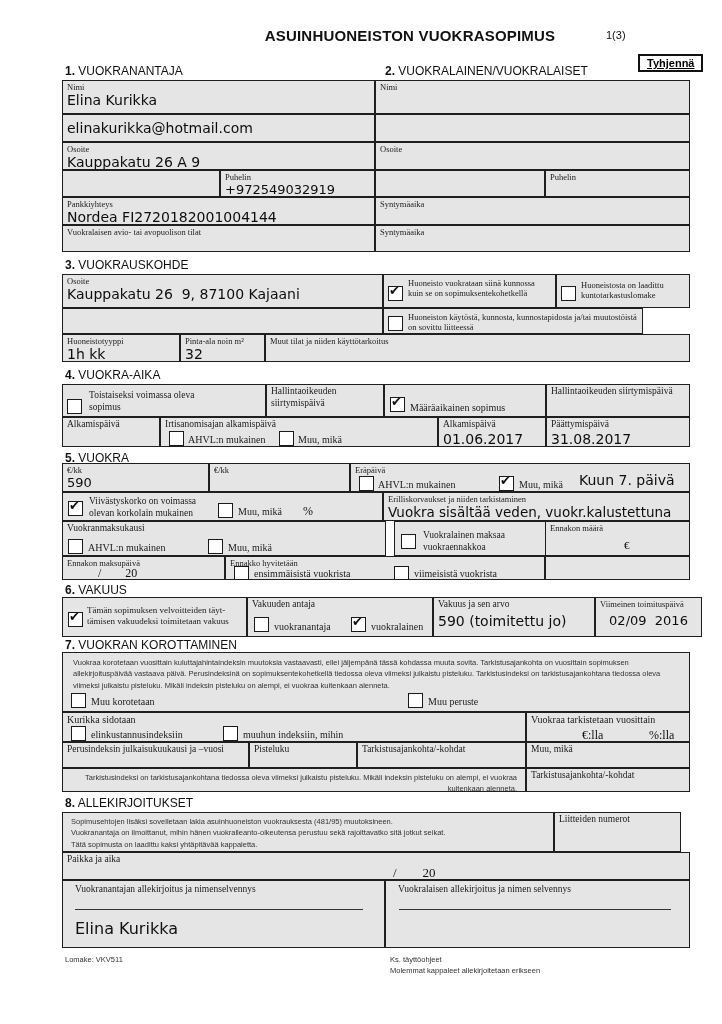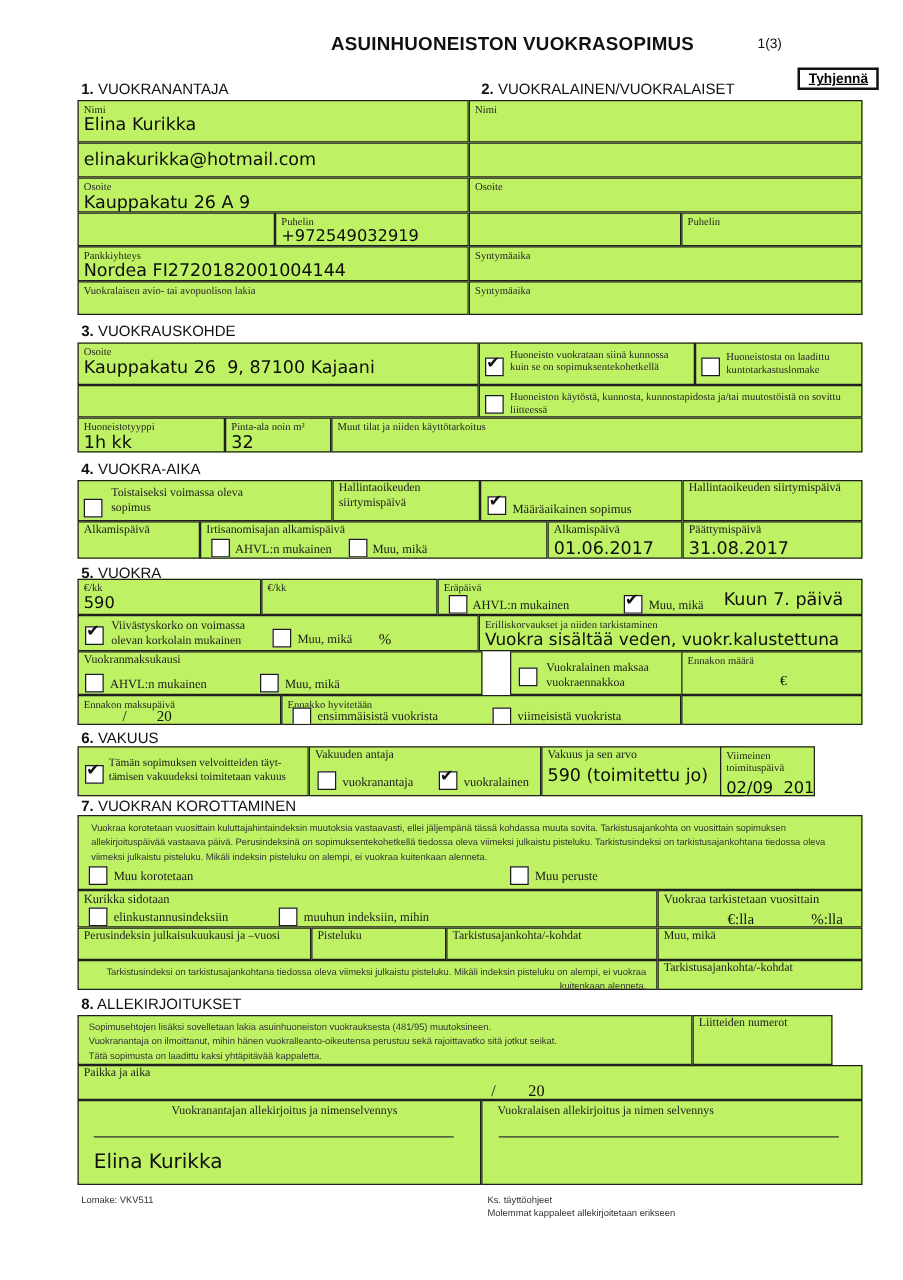--- a/index.html
+++ b/index.html
@@ -1,19 +1,19 @@
 <!DOCTYPE html>
 <html><head>
 <meta charset="utf-8">
 <style>
   html,body{margin:0;padding:0;background:#fff;}
   #page{position:relative;width:722px;height:1024px;background:#fff;color:#111;
         font-family:"Liberation Sans",sans-serif;overflow:hidden;}
   .abs{position:absolute;box-sizing:border-box;}
-  .cell{position:absolute;box-sizing:border-box;border:1px solid #1f1f1f;background:#bef264;
+  .cell{position:absolute;box-sizing:border-box;border:1px solid #1f1f1f;background:#e5e5e5;
         padding:1px 4px;overflow:hidden;}
   .lbl{font:8.5px "Liberation Serif",serif;color:#222;line-height:1.2;}
   .slbl{font:9.5px "Liberation Serif",serif;color:#1a1a1a;line-height:1.25;}
   .cblbl{font:10px "Liberation Serif",serif;color:#1a1a1a;line-height:1.2;position:absolute;white-space:nowrap;}
   .val{font:13px "DejaVu Sans",sans-serif;color:#0d0d0d;white-space:pre;line-height:1.25;}
   .val.big{font-size:14px;}
   .serifval{font:12px "Liberation Serif",serif;color:#111;position:absolute;white-space:pre;}
   .heading{position:absolute;font:12px "Liberation Sans",sans-serif;color:#111;white-space:nowrap;}
   .heading .num{font-weight:bold;}
   .cb{position:absolute;width:13px;height:13px;border:1px solid #1a1a1a;background:#fff;}
@@ -65,21 +65,21 @@
     <div class="lbl">Puhelin</div>
   </div>
   <div class="cell" style="left:62px;top:197px;width:313px;height:28px;">
     <div class="lbl">Pankkiyhteys</div>
     <div class="val big">Nordea FI2720182001004144</div>
   </div>
   <div class="cell" style="left:375px;top:197px;width:315px;height:28px;">
     <div class="lbl">Syntymäaika</div>
   </div>
   <div class="cell" style="left:62px;top:225px;width:313px;height:27px;">
-    <div class="lbl">Vuokralaisen avio- tai avopuolison lakia</div>
+    <div class="lbl">Vuokralaisen avio- tai avopuolison tilat</div>
   </div>
   <div class="cell" style="left:375px;top:225px;width:315px;height:27px;">
     <div class="lbl">Syntymäaika</div>
   </div>
 
   <div class="heading" style="left:65px;top:258px;"><span class="num">3.</span> <span>VUOKRAUSKOHDE</span></div>
   <div class="cell" style="left:62px;top:274px;width:321px;height:34px;">
     <div class="lbl">Osoite</div>
     <div class="val big">Kauppakatu 26  9, 87100 Kajaani</div>
   </div>
@@ -87,21 +87,21 @@
     <span class="cb" style="left:4px;top:11px;">
         <span class="mark">✔</span>
       </span>
     <div class="lbl" style="margin-left:20px;margin-top:2px;">Huoneisto vuokrataan siinä kunnossa kuin se on sopimuksentekohetkellä</div>
   </div>
   <div class="cell" style="left:556px;top:274px;width:134px;height:34px;">
     <span class="cb" style="left:4px;top:11px;"></span>
     <div class="lbl" style="margin-left:20px;margin-top:4px;">Huoneistosta on laadittu kuntotarkastuslomake</div>
   </div>
   <div class="cell" style="left:62px;top:308px;width:321px;height:26px;"></div>
-  <div class="cell" style="left:383px;top:308px;width:307px;height:26px;">
+  <div class="cell" style="left:383px;top:308px;width:260px;height:26px;">
     <span class="cb" style="left:4px;top:7px;"></span>
     <div class="lbl" style="margin-left:20px;margin-top:2px;">Huoneiston käytöstä, kunnosta, kunnostapidosta ja/tai muutostöistä on sovittu liitteessä</div>
   </div>
   <div class="cell" style="left:62px;top:334px;width:118px;height:28px;">
     <div class="lbl">Huoneistotyyppi</div>
     <div class="val big">1h kk</div>
   </div>
   <div class="cell" style="left:180px;top:334px;width:85px;height:28px;">
     <div class="lbl">Pinta-ala noin m²</div>
     <div class="val big">32</div>
@@ -177,21 +177,21 @@
     <div class="lbl">Erilliskorvaukset ja niiden tarkistaminen</div>
     <div class="val" style="font-size:13.5px;">Vuokra sisältää veden, vuokr.kalustettuna</div>
   </div>
   <div class="cell" style="left:62px;top:521px;width:324px;height:35px;">
     <div class="slbl">Vuokranmaksukausi</div>
     <span class="cb" style="left:5px;top:17px;"></span>
     <span class="cblbl" style="left:25px;top:20px;">AHVL:n mukainen</span>
     <span class="cb" style="left:145px;top:17px;"></span>
     <span class="cblbl" style="left:165px;top:20px;">Muu, mikä</span>
   </div>
-  <div class="cell" style="left:408px;top:521px;width:159px;height:35px;">
+  <div class="cell" style="left:394px;top:521px;width:159px;height:35px;">
     <span class="cb" style="left:6px;top:12px;"></span>
     <div class="slbl abs" style="left:28px;top:8px;"><span>Vuokralainen maksaa</span><br><span>vuokraennakkoa</span></div>
   </div>
   <div class="cell" style="left:545px;top:521px;width:145px;height:35px;">
     <div class="lbl">Ennakon määrä</div>
     <span class="serifval" style="left:78px;top:17px;font-size:11px;">€</span>
   </div>
   <div class="cell" style="left:62px;top:556px;width:163px;height:24px;">
     <div class="lbl">Ennakon maksupäivä</div>
     <span class="serifval" style="left:35px;top:9px;">/        20</span>
@@ -218,21 +218,21 @@
     <span class="cblbl" style="left:26px;top:23px;">vuokranantaja</span>
     <span class="cb" style="left:103px;top:19px;">
         <span class="mark">✔</span>
       </span>
     <span class="cblbl" style="left:123px;top:23px;">vuokralainen</span>
   </div>
   <div class="cell" style="left:433px;top:597px;width:162px;height:40px;">
     <div class="slbl">Vakuus ja sen arvo</div>
     <div class="val big" style="margin-top:2px;">590 (toimitettu jo)</div>
   </div>
-  <div class="cell" style="left:576px;top:597px;width:76px;height:40px;">
+  <div class="cell" style="left:595px;top:597px;width:107px;height:40px;">
     <div class="lbl">Viimeinen toimituspäivä</div>
     <div class="val" style="margin-top:4px;text-align:center;">02/09  2016</div>
   </div>
 
   <div class="heading" style="left:65px;top:638px;"><span class="num">7.</span> <span>VUOKRAN KOROTTAMINEN</span></div>
   <div class="cell" style="left:62px;top:652px;width:628px;height:60px;">
     <p class="para">Vuokraa korotetaan vuosittain kuluttajahintaindeksin muutoksia vastaavasti, ellei jäljempänä tässä kohdassa muuta sovita. Tarkistusajankohta on vuosittain sopimuksen allekirjoituspäivää vastaava päivä. Perusindeksinä on sopimuksentekohetkellä tiedossa oleva viimeksi julkaistu pisteluku. Tarkistusindeksi on tarkistusajankohtana tiedossa oleva viimeksi julkaistu pisteluku. Mikäli indeksin pisteluku on alempi, ei vuokraa kuitenkaan alenneta.</p>
     <span class="cb" style="left:8px;top:40px;"></span>
     <span class="cblbl" style="left:28px;top:43px;">Muu korotetaan</span>
     <span class="cb" style="left:345px;top:40px;"></span>
@@ -270,29 +270,29 @@
   </div>
 
   <div class="heading" style="left:65px;top:796px;"><span class="num">8.</span> <span>ALLEKIRJOITUKSET</span></div>
   <div class="cell" style="left:62px;top:812px;width:492px;height:40px;">
     <div class="para" style="padding:2px 4px;">
       <div>Sopimusehtojen lisäksi sovelletaan lakia asuinhuoneiston vuokrauksesta (481/95) muutoksineen.</div>
       <div>Vuokranantaja on ilmoittanut, mihin hänen vuokralleanto-oikeutensa perustuu sekä rajoittavatko sitä jotkut seikat.</div>
       <div>Tätä sopimusta on laadittu kaksi yhtäpitävää kappaletta.</div>
     </div>
   </div>
-  <div class="cell" style="left:554px;top:812px;width:112px;height:40px;">
+  <div class="cell" style="left:554px;top:812px;width:127px;height:40px;">
     <div class="slbl">Liitteiden numerot</div>
   </div>
   <div class="cell" style="left:62px;top:852px;width:628px;height:28px;">
     <div class="slbl">Paikka ja aika</div>
     <span class="serifval" style="left:330px;top:12px;font-size:13px;">/        20</span>
   </div>
   <div class="cell" style="left:62px;top:880px;width:323px;height:68px;">
-    <div class="slbl" style="margin-left:8px;margin-top:2px;text-align:center;">Vuokranantajan allekirjoitus ja nimenselvennys</div>
+    <div class="slbl" style="margin-left:8px;margin-top:2px;">Vuokranantajan allekirjoitus ja nimenselvennys</div>
     <div class="sigline" style="left:12px;top:28px;width:288px;"></div>
     <div class="abs" style="left:12px;top:38px;font:16px 'DejaVu Sans',sans-serif;">Elina Kurikka</div>
   </div>
   <div class="cell" style="left:385px;top:880px;width:305px;height:68px;">
     <div class="slbl" style="margin-left:8px;margin-top:2px;">Vuokralaisen allekirjoitus ja nimen selvennys</div>
     <div class="sigline" style="left:13px;top:28px;width:272px;"></div>
   </div>
 
   <div class="foot" style="left:65px;top:954px;">Lomake: VKV511</div>
   <div class="foot" style="left:390px;top:954px;">

